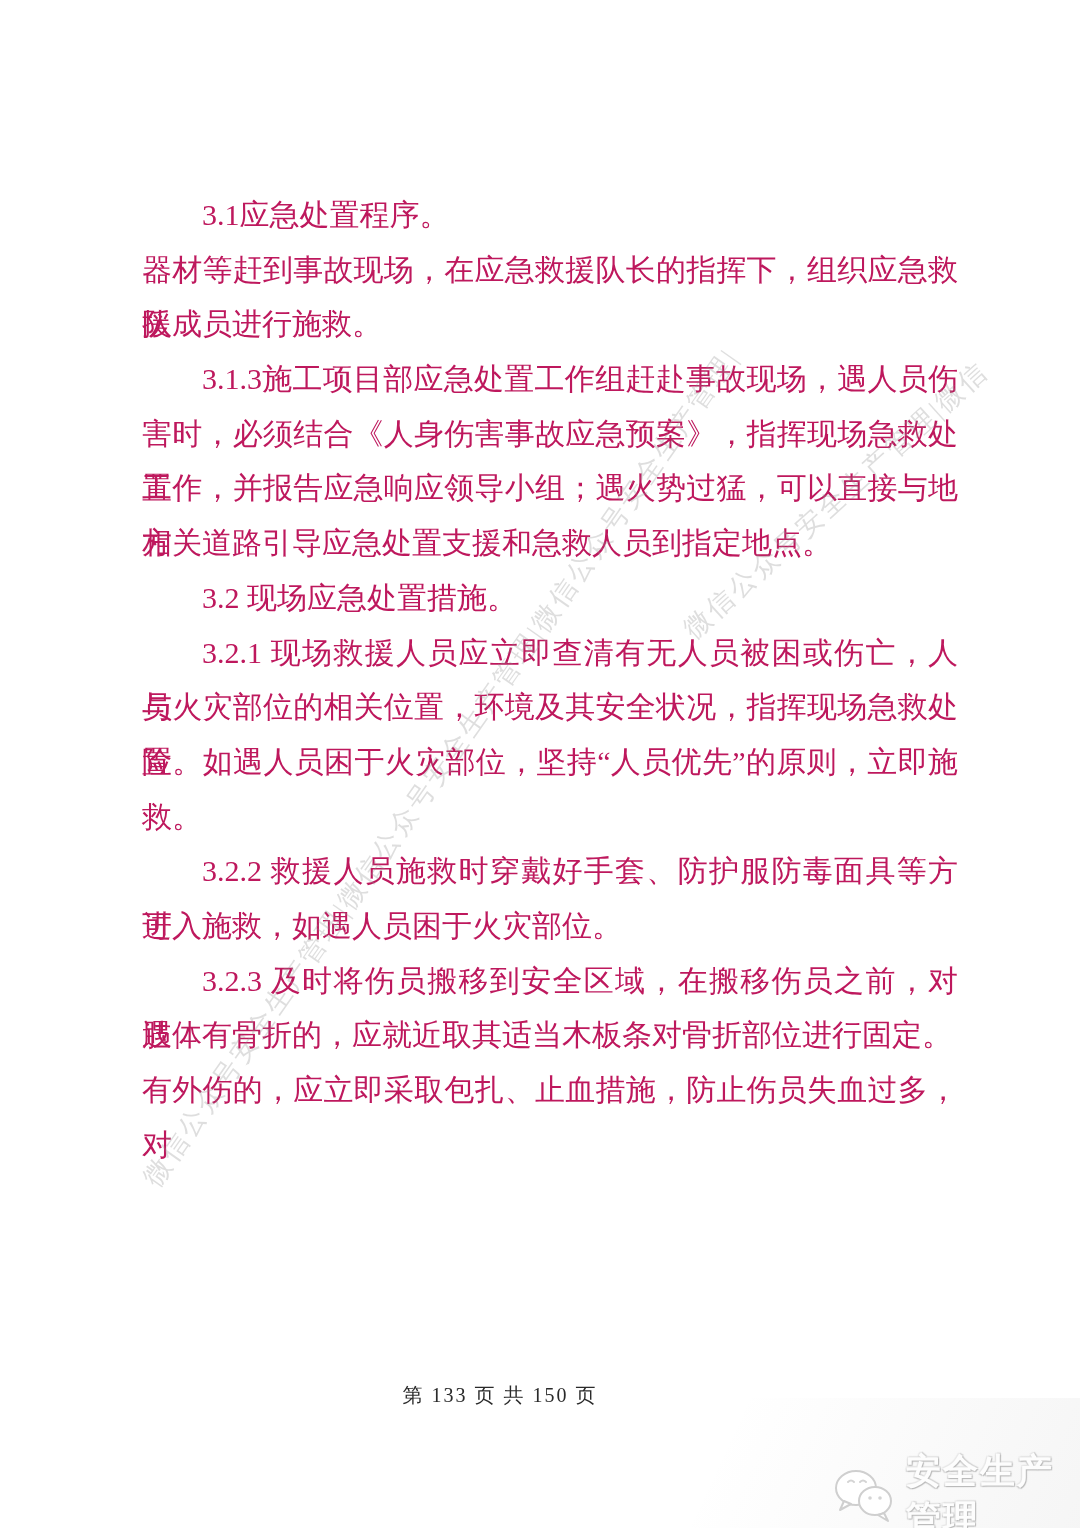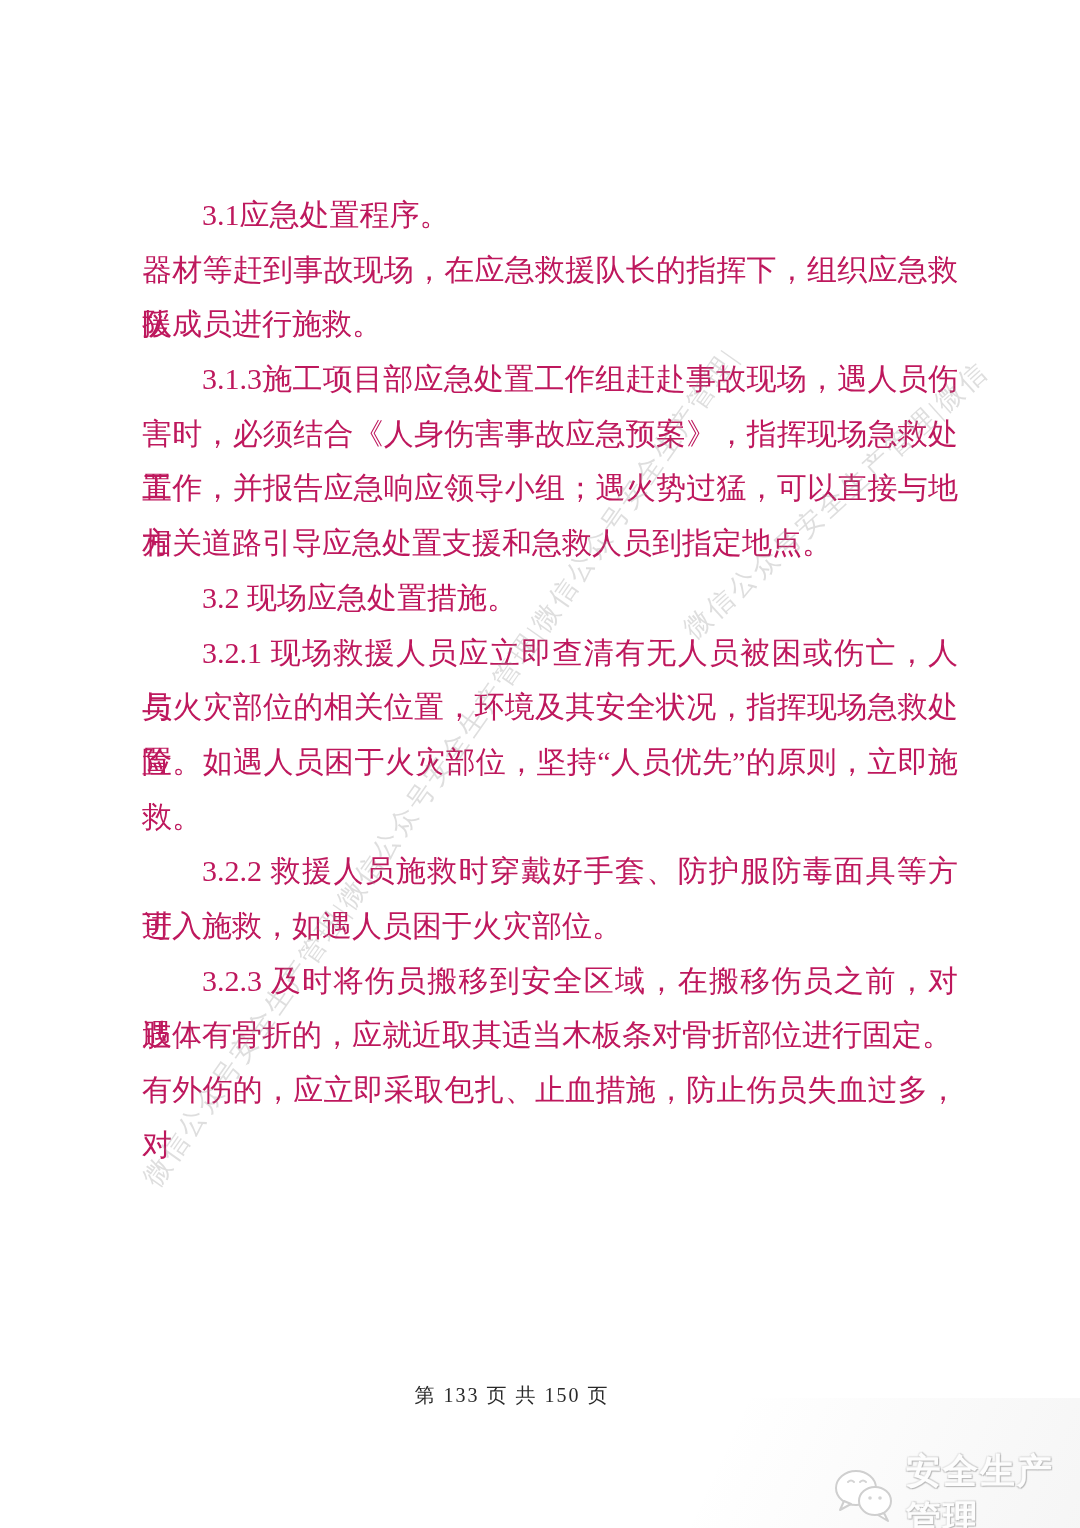--- a/index.html
+++ b/index.html
@@ -47,21 +47,21 @@
     transform-origin:left center;
   }
   .wm-band2{
     left:688px;top:615px;
     transform:rotate(-42deg);
     transform-origin:left center;
   }
   
   .footer{
     position:absolute;
-    left:12px;top:1382px;width:1000px;
+    left:0;top:1382px;width:1000px;
     text-align:center;
     font-size:20px;
     letter-spacing:2px;
     color:#2a2a2a;
     z-index:2;
   }
   
   .corner-shade{
     position:absolute;
     right:0;bottom:0;

